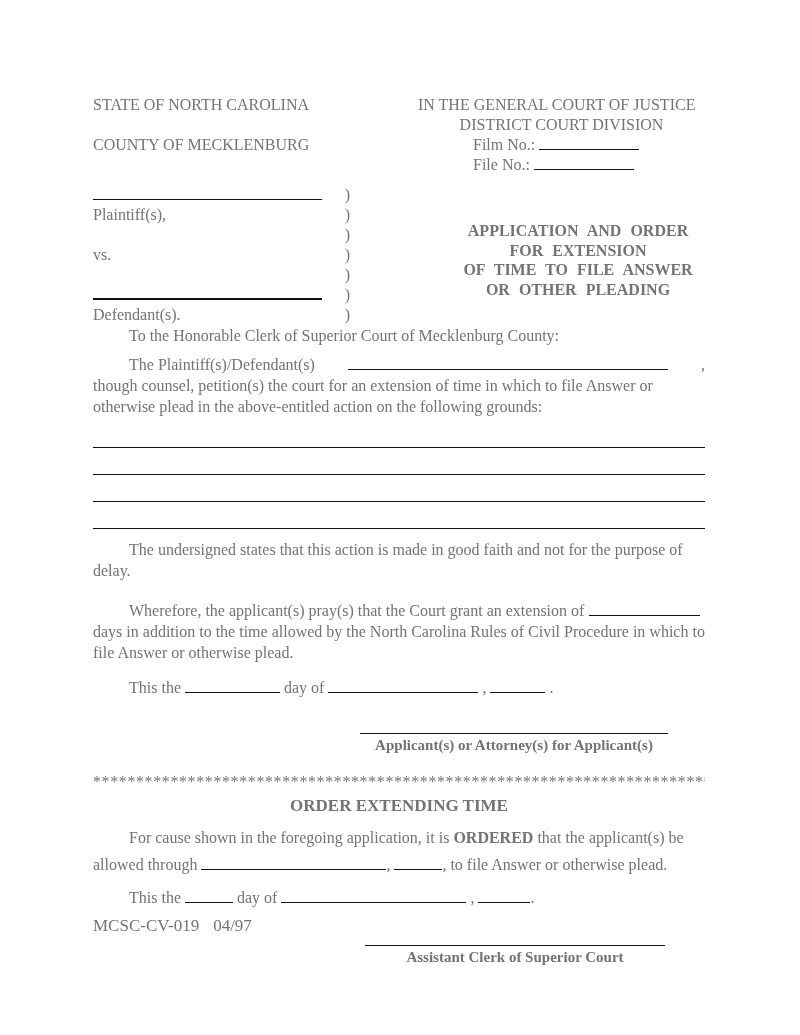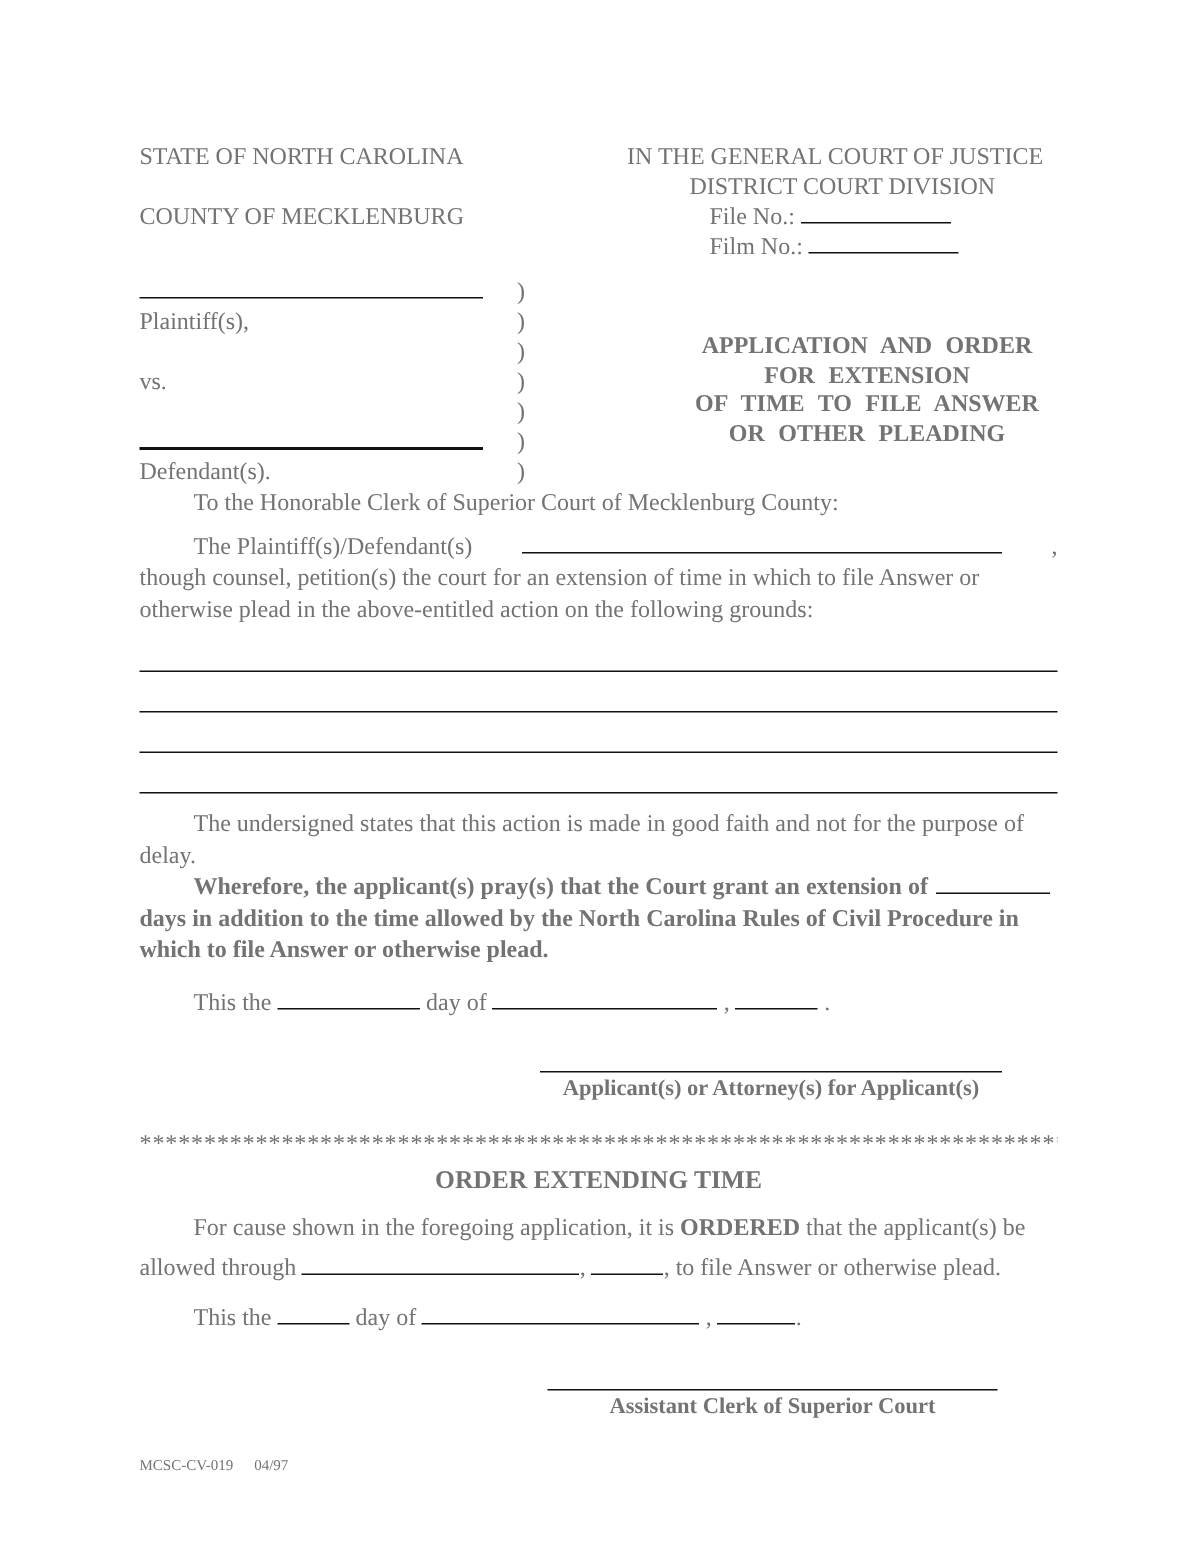--- a/index.html
+++ b/index.html
@@ -42,67 +42,67 @@
   
   .salutation { text-indent: 36px; }
   .fill-line { display: flex; align-items: baseline; }
   .fill-line .lead { white-space: nowrap; }
   .ml36 { margin-left: 36px; }
   .blank.flexfill { flex: 1; margin: 0 5px; }
   .para1 { margin-top: 8px; gap: 28px; }
   .grounds { margin-top: 4px; }
   .ground-line { height: 26px; border-bottom: 1px solid #111; }
   .good-faith { margin-top: 10px; text-indent: 36px; }
-  .wherefore { margin-top: 0; font-weight: bold; }
+  .wherefore { margin-top: 19px; }
   .date-line { margin-top: 14px; padding-left: 36px; }
 
   .sig-block { margin-top: 20px; margin-left: 267px; width: 308px; text-align: center; }
   .sig-block.clerk { margin-left: 272px; width: 300px; }
   .sig-line { border-bottom: 1px solid #111; height: 15px; }
   .sig-caption { font-weight: bold; font-size: 15px; line-height: 22px; }
 
   .separator {
     margin-top: 16px; white-space: nowrap; overflow: hidden;
     letter-spacing: 0.6px; line-height: 20px;
   }
   .order-title {
     margin-top: 2px; text-align: center; font-weight: bold;
     font-size: 17px; line-height: 24px;
   }
   .order-para { margin-top: 6px; text-indent: 36px; line-height: 27px; }
   .order-date { margin-top: 8px; padding-left: 36px; line-height: 24px; }
   .bold { font-weight: bold; }
 
   .footer {
-    position: absolute; left: 93px; top: 968px;
-    font-size: 10px; line-height: 20px;
+    position: absolute; left: 93px; top: 916px;
+    font-size: 17px; line-height: 20px;
   }
   .footer .gap { display: inline-block; width: 14px; }
 </style>
 </head>
 <body>
 
 <div class="page">
   <div class="content">
 
     <div class="hdr">
       <div class="hdr-left">
         <div>STATE OF NORTH CAROLINA</div>
         <div>&nbsp;</div>
         <div>COUNTY OF MECKLENBURG</div>
       </div>
       <div class="hdr-right">
         <div>IN THE GENERAL COURT OF JUSTICE</div>
         <div class="center">DISTRICT COURT DIVISION</div>
         <div class="indented">
-          <span>File No.:</span>
+          <span>Film No.:</span>
           <span class="blank w100"></span>
         </div>
         <div class="indented">
-          <span>Film No.:</span>
+          <span>File No.:</span>
           <span class="blank w100"></span>
         </div>
       </div>
     </div>
 
     <div class="caption">
       <div class="cap-left">
         <div class="cap-line"><span class="blank w229"></span></div>
         <div class="cap-line">Plaintiff(s),</div>
         <div class="cap-line">&nbsp;</div>

